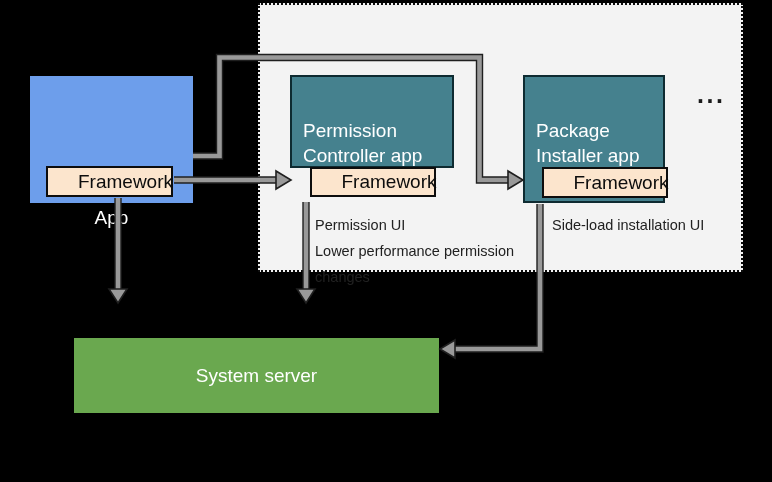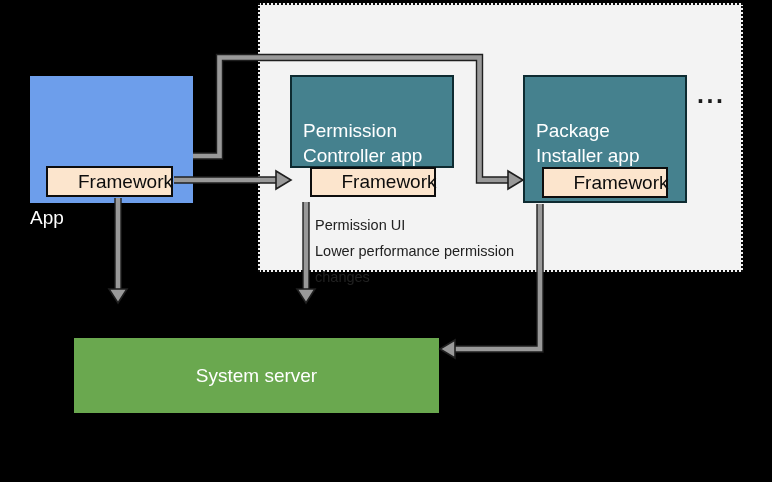--- a/index.html
+++ b/index.html
@@ -12,25 +12,25 @@
     position:absolute;left:258px;top:3px;width:485px;height:269px;
     background:#f3f3f3;border:2px dotted #0d0d0d;box-sizing:border-box;
   }
   .container-title{
     position:absolute;left:426px;top:11px;font-size:19px;color:#212121;
     white-space:nowrap;line-height:22px;
   }
   .node{position:absolute;box-sizing:border-box;}
   .app-node{left:30px;top:76px;width:163px;height:127px;background:#6d9eeb;}
   .perm-node{left:290px;top:75px;width:164px;height:93px;background:#45818e;border:2px solid #0e2b31;}
-  .pkg-node{left:523px;top:75px;width:164px;height:128px;background:#45818e;border:2px solid #0e2b31;}
+  .pkg-node{left:523px;top:75px;width:142px;height:128px;background:#45818e;border:2px solid #0e2b31;}
   .node-label{
     position:absolute;color:#ffffff;font-size:19px;line-height:25px;
   }
-  .app-label{left:0;top:129px;width:100%;}
+  .app-label{left:0;top:129px;width:100%;text-align:center;}
   .teal-label{left:11px;top:41px;right:6px;}
   .framework{
     position:absolute;background:#fce5cd;border:2px solid #0d0d0d;box-sizing:border-box;
     display:flex;align-items:center;justify-content:center;
     font-size:19px;color:#0d0d0d;padding-left:32px;
   }
   .fw-app{left:16px;top:90px;width:127px;height:31px;}
   .fw-perm{left:18px;top:90px;width:126px;height:30px;}
   .fw-pkg{left:17px;top:90px;width:126px;height:31px;}
   .server-node{
@@ -75,20 +75,21 @@
     <div class="framework fw-pkg">Framework</div>
   </div>
 
   <div class="ellipsis">...</div>
 
   <div class="server-node">System server</div>
 
   <div class="annotation ann-perm">Permission UI
 Lower performance permission changes</div>
 
+  <div class="annotation ann-pkg">Side-load installation UI</div>
 
   <svg class="connectors" width="772" height="482" viewBox="0 0 772 482">
 
     <g>
       <path class="shaft-under" d="M193,156 H219.5 V57.5 H479.5 V180 H509"></path>
       <path class="shaft-over" d="M193,156 H219.5 V57.5 H479.5 V180 H509"></path>
       <polygon class="head" points="508,171 508,189 523,180"></polygon>
     </g>
 
     <g>

